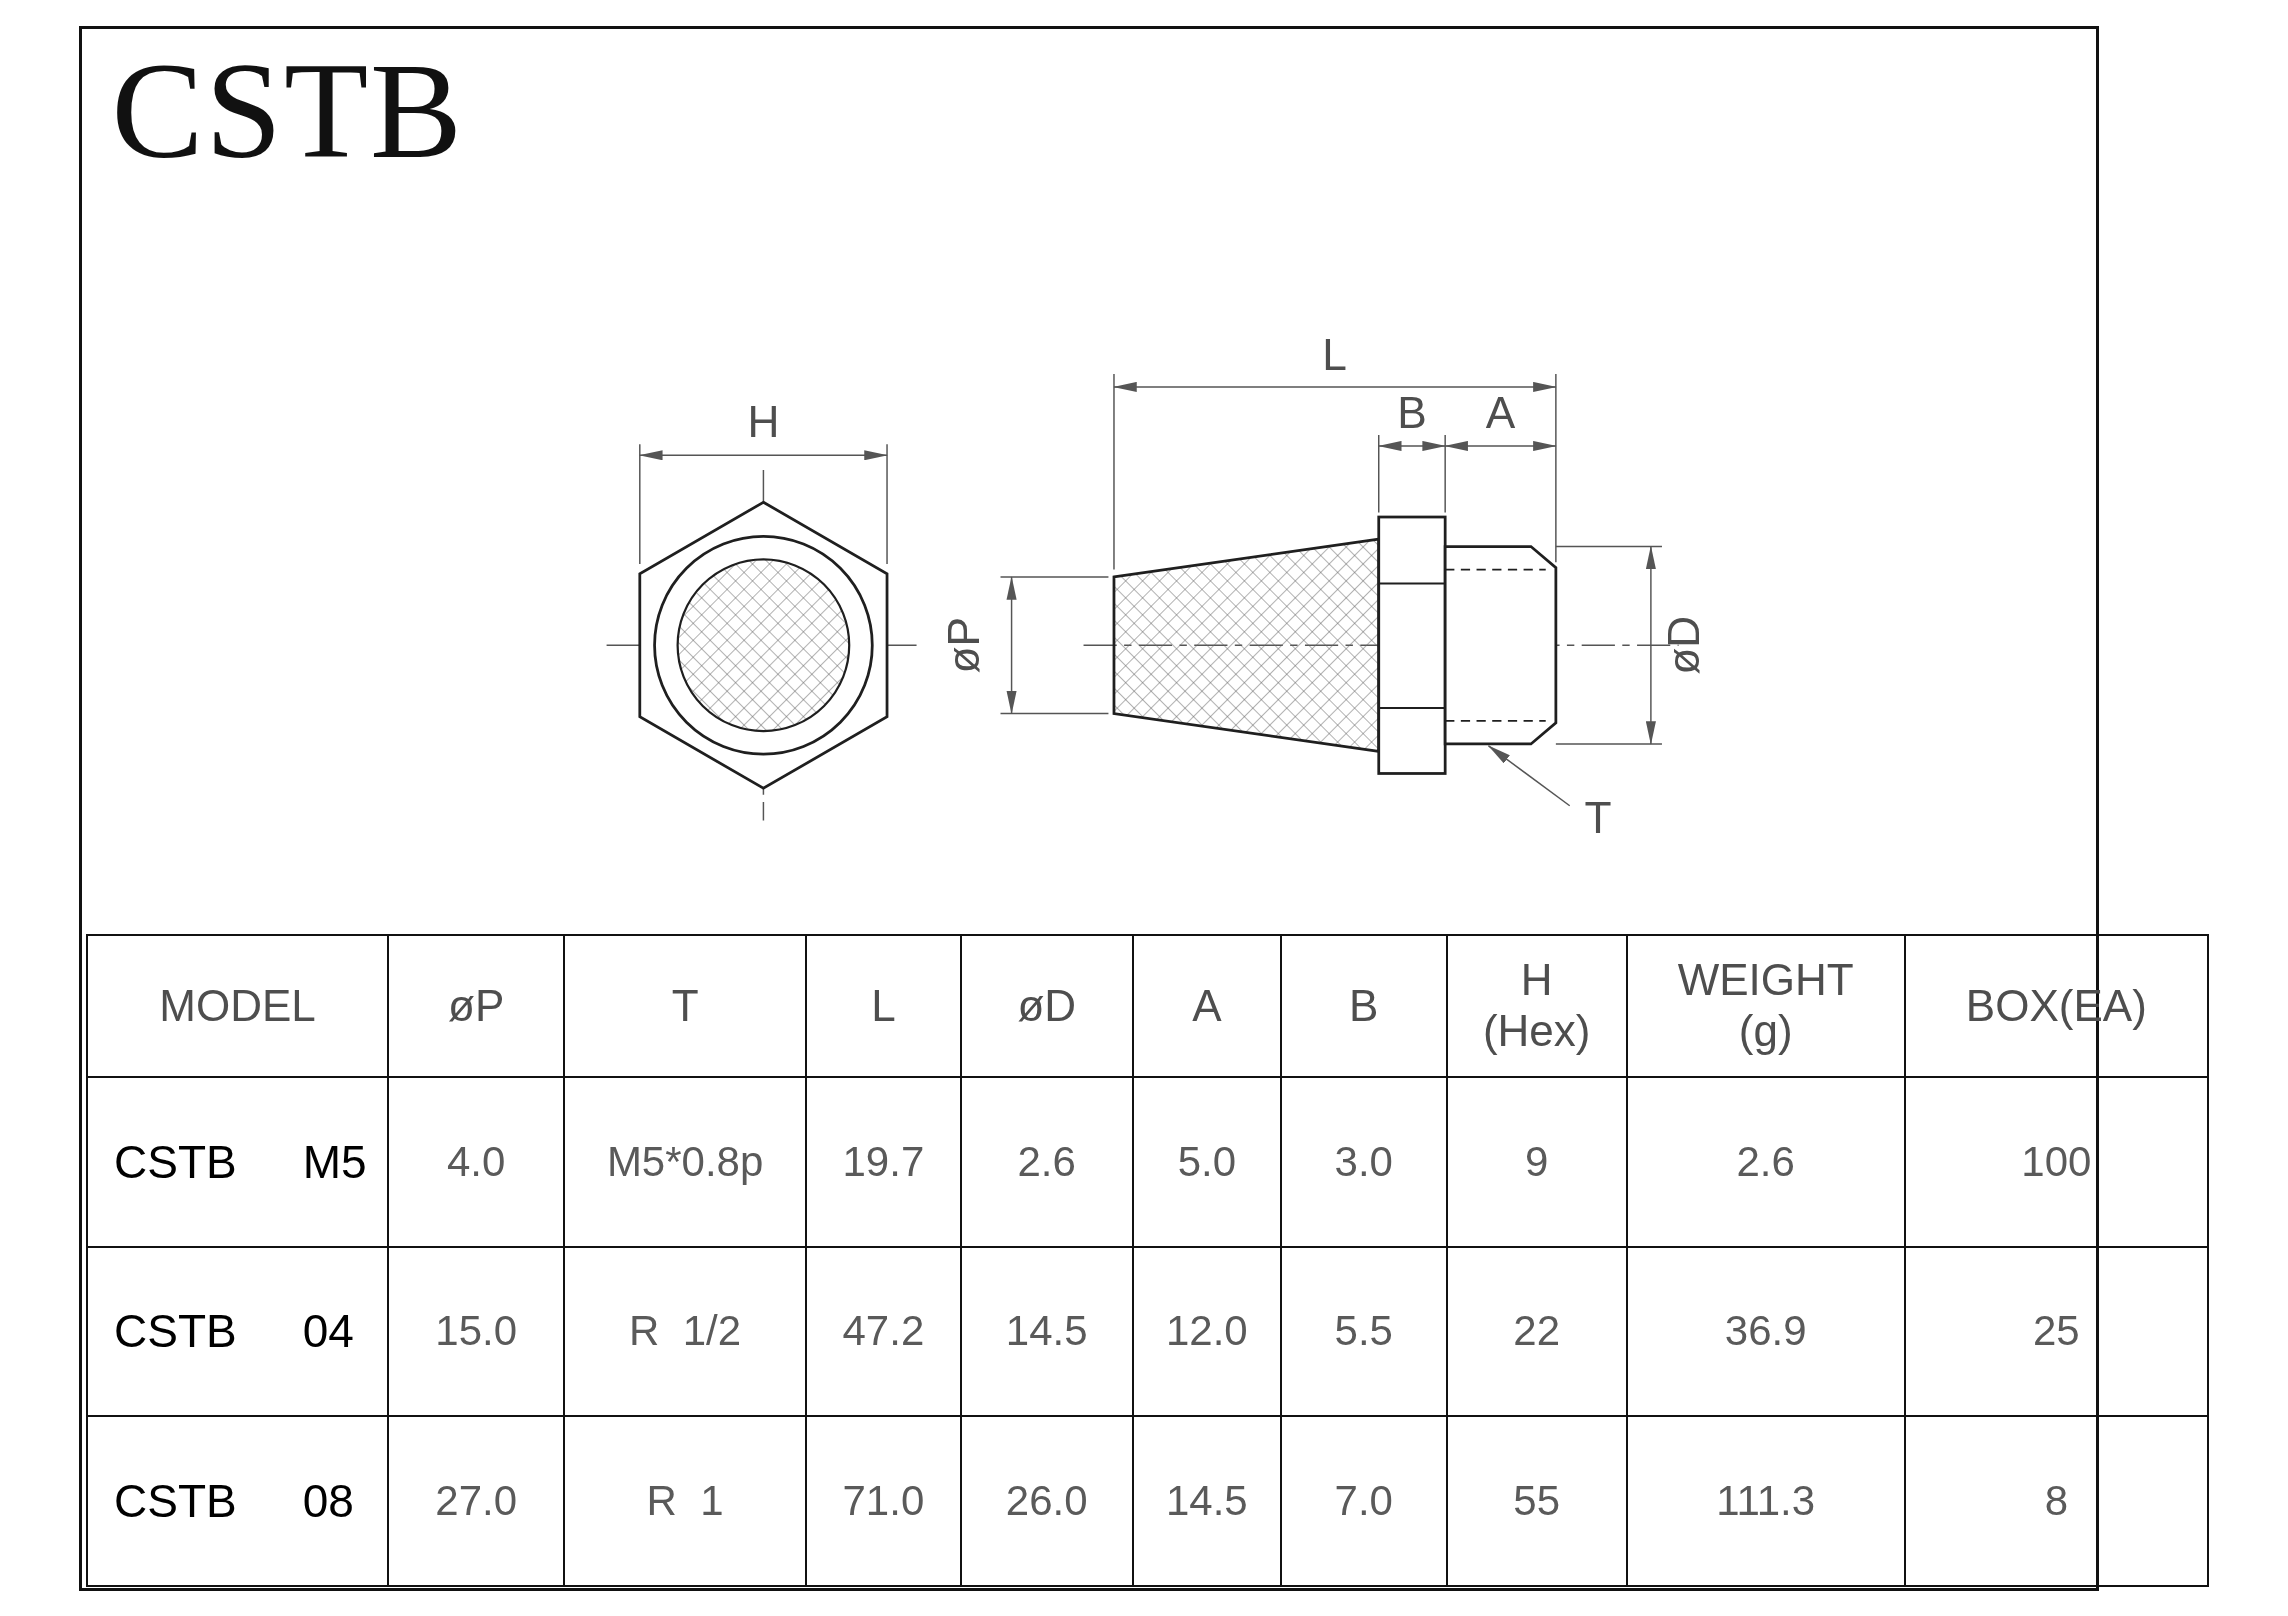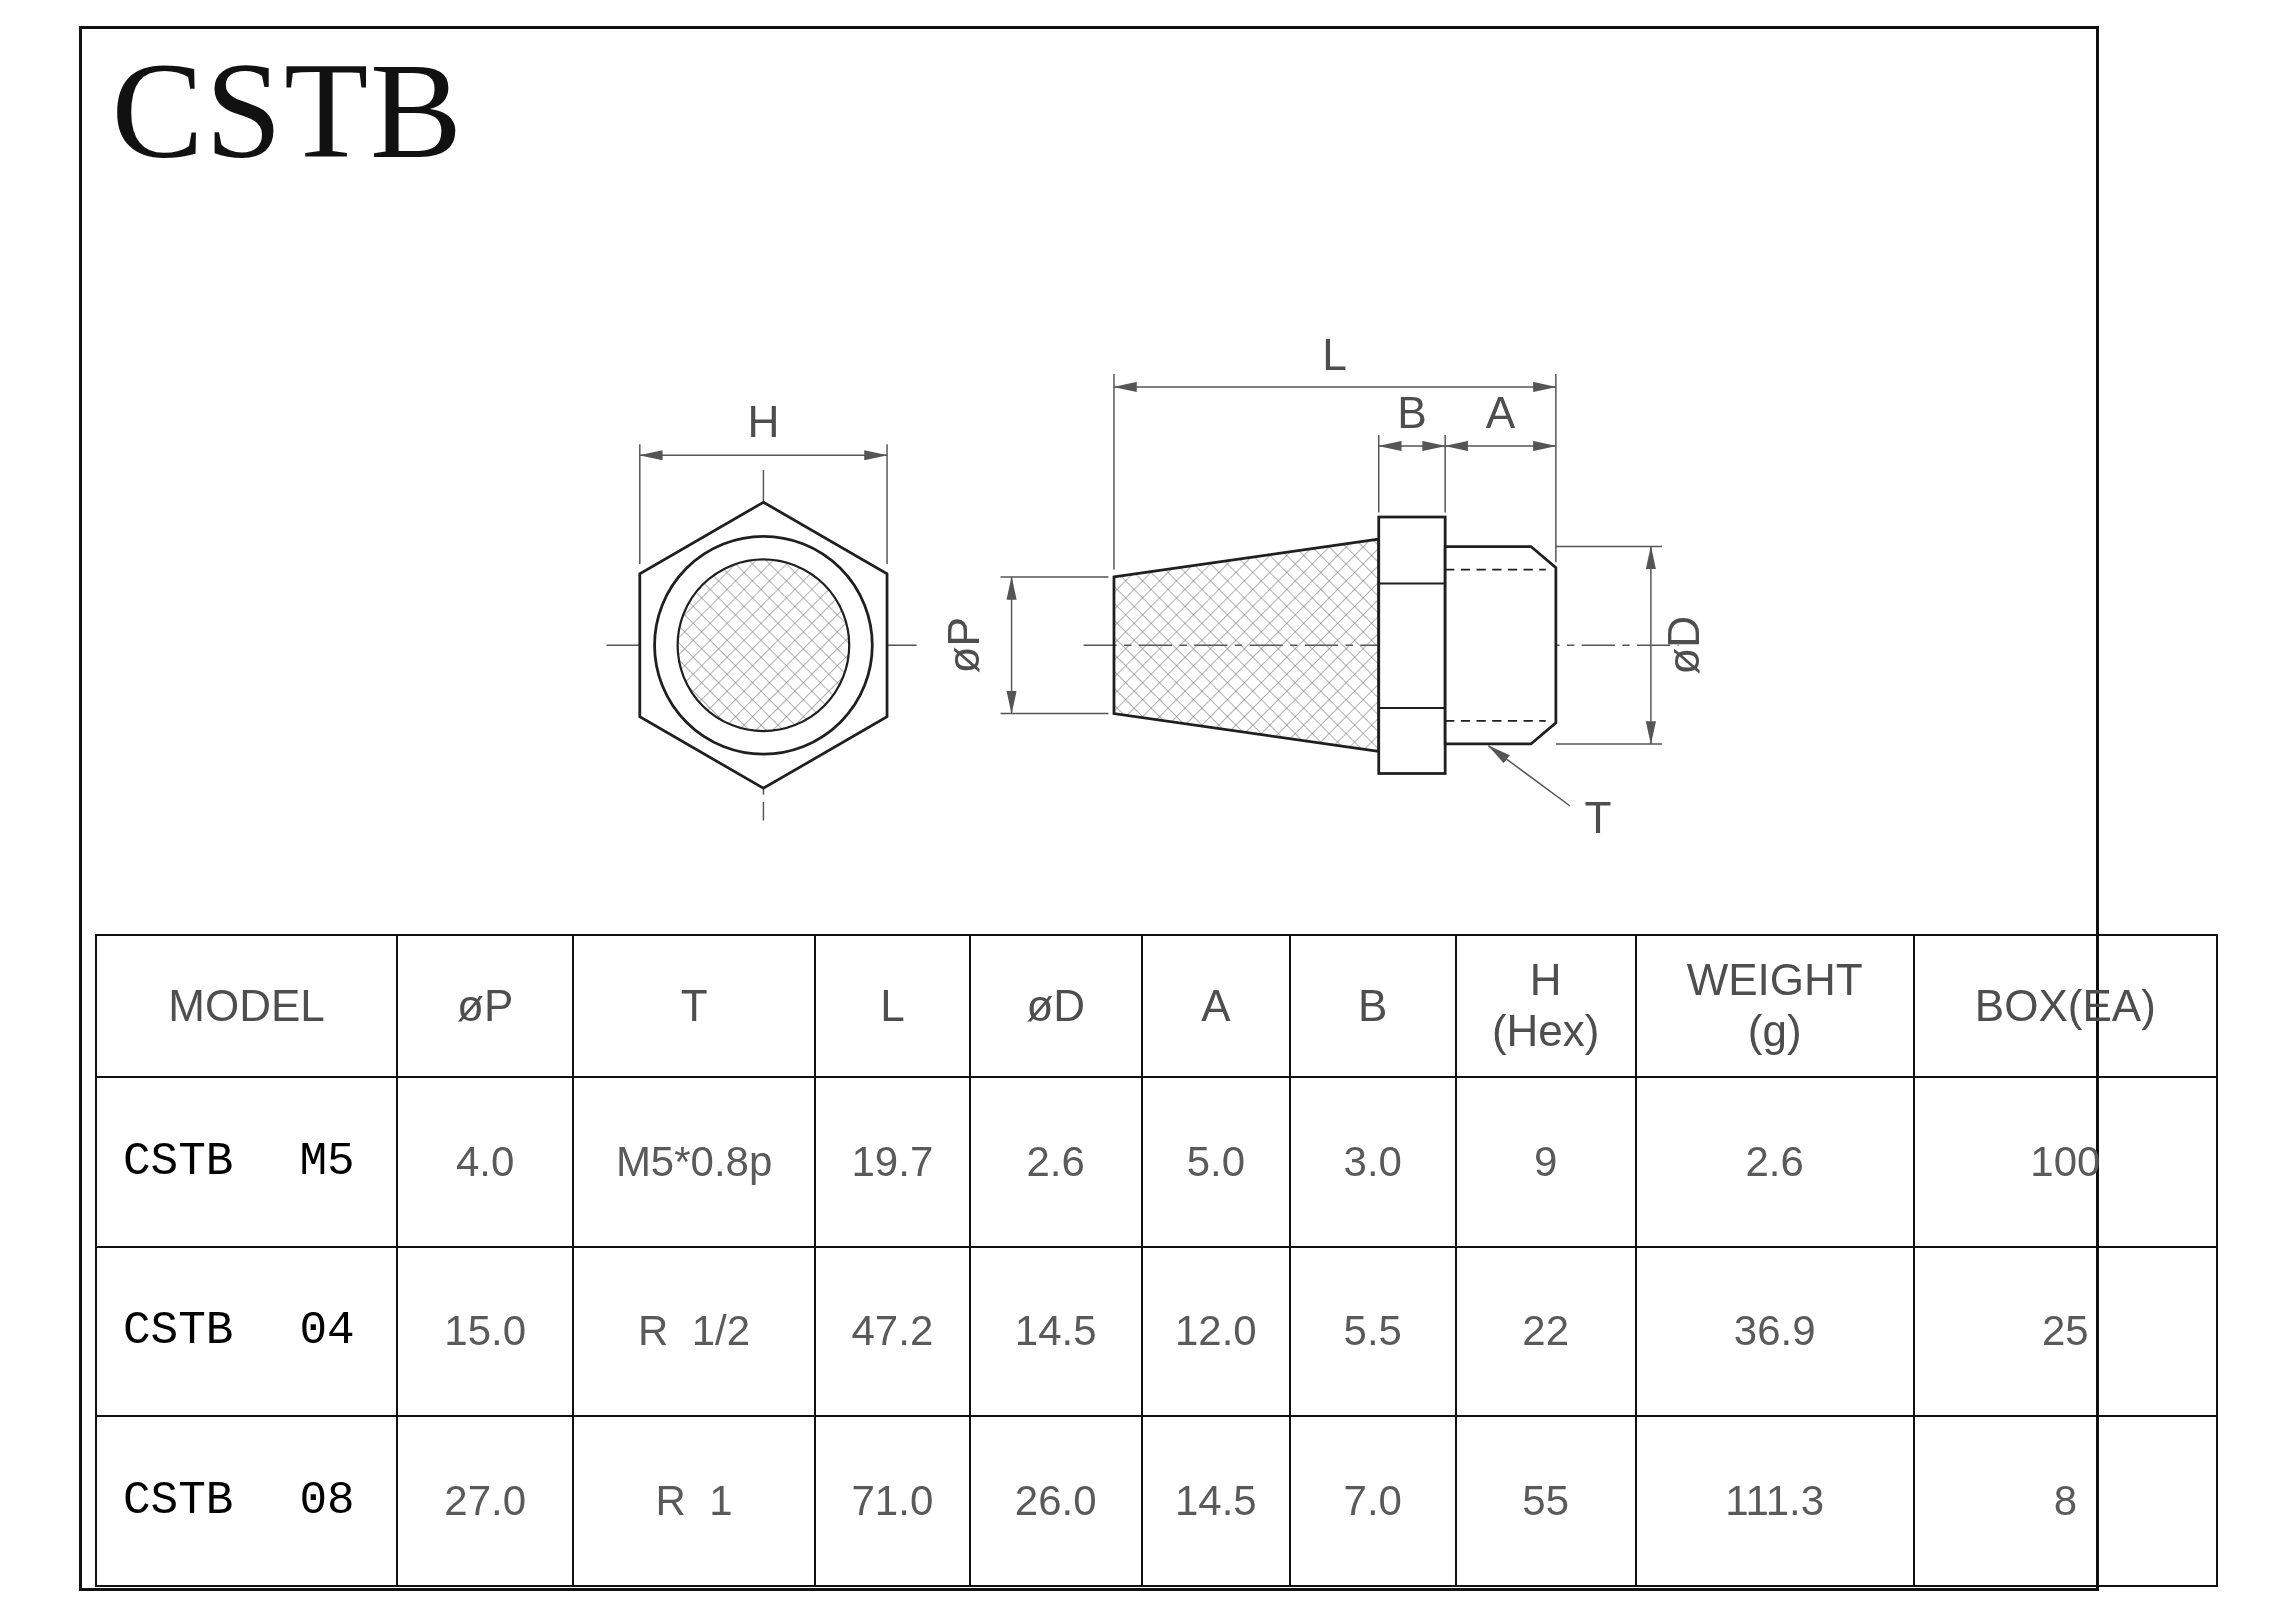--- a/index.html
+++ b/index.html
@@ -19,36 +19,36 @@
     font-family:"Liberation Serif", serif;
     font-size:138px; line-height:1; color:#111;
     letter-spacing:1.8px; font-weight:normal;
   }
   svg.drawing { position:absolute; left:0; top:0; }
   svg.drawing text {
     font-family:"Liberation Sans", sans-serif;
     font-size:48px; fill:#4e4e4e;
   }
   table.spec {
-    position:absolute; left:13px; top:905px;
+    position:absolute; left:4px; top:905px;
     width:2123px; height:653px;
     border-collapse:collapse; table-layout:fixed;
   }
   .spec th, .spec td {
     border:2.8px solid #111; text-align:center; vertical-align:middle;
     overflow:hidden;
   }
   .spec th {
     height:142px; font-size:44px; font-weight:normal; color:#4e4e4e;
     white-space:pre-line; line-height:1.15;
   }
   .spec td { height:73px; }
   td.val { font-size:42px; color:#5a5a5a; white-space:pre; }
   td.model {
-    font-family:Liberation Mono, monospace; font-size:46px; color:#000;
+    font-family:Liberation Sans, sans-serif; font-size:46px; color:#000;
     text-align:left; padding-left:26px; white-space:pre;
   }
   td.model span[data-name="model-series"] { margin-right:66px; }
 </style>
 </head>
 <body data-name="page">
 
 <div class="frame" data-name="drawing-frame">
 
   <div class="title" data-name="page-title">CSTB</div>

